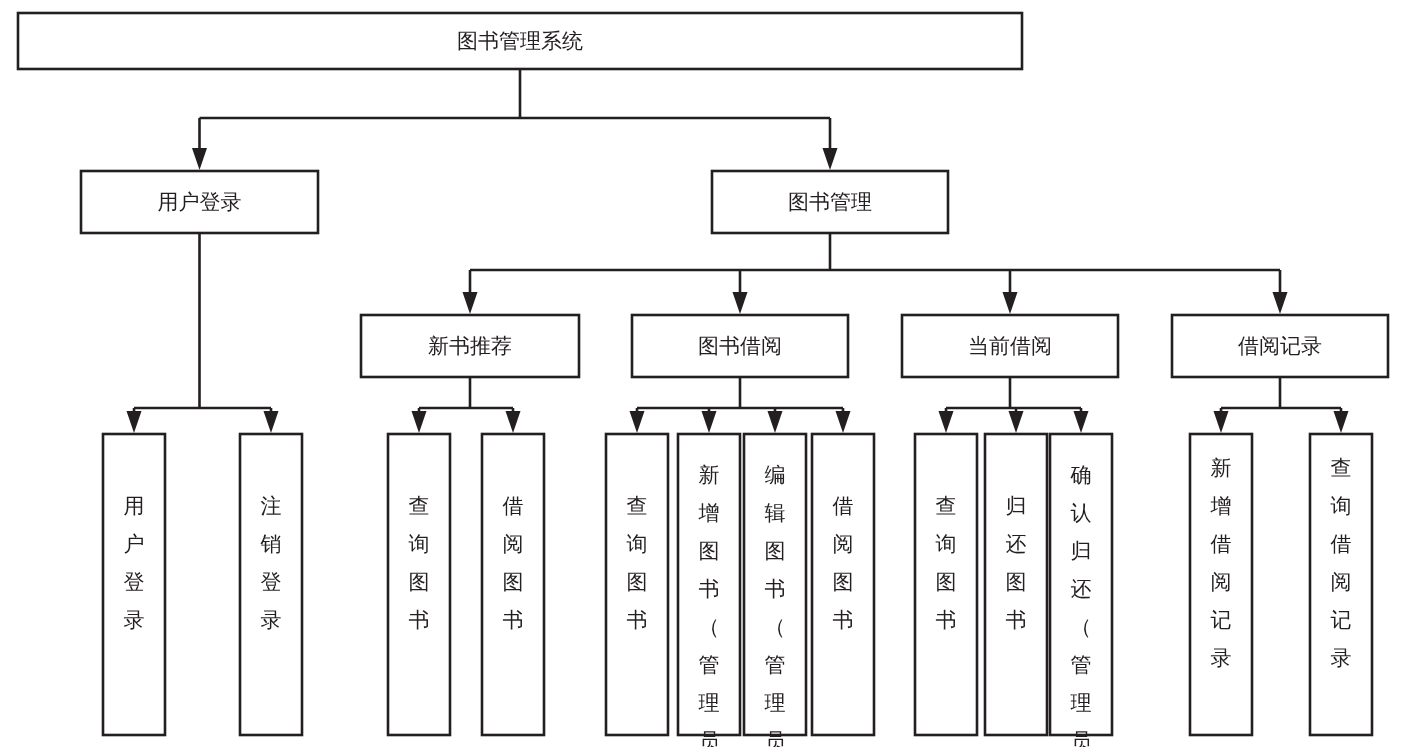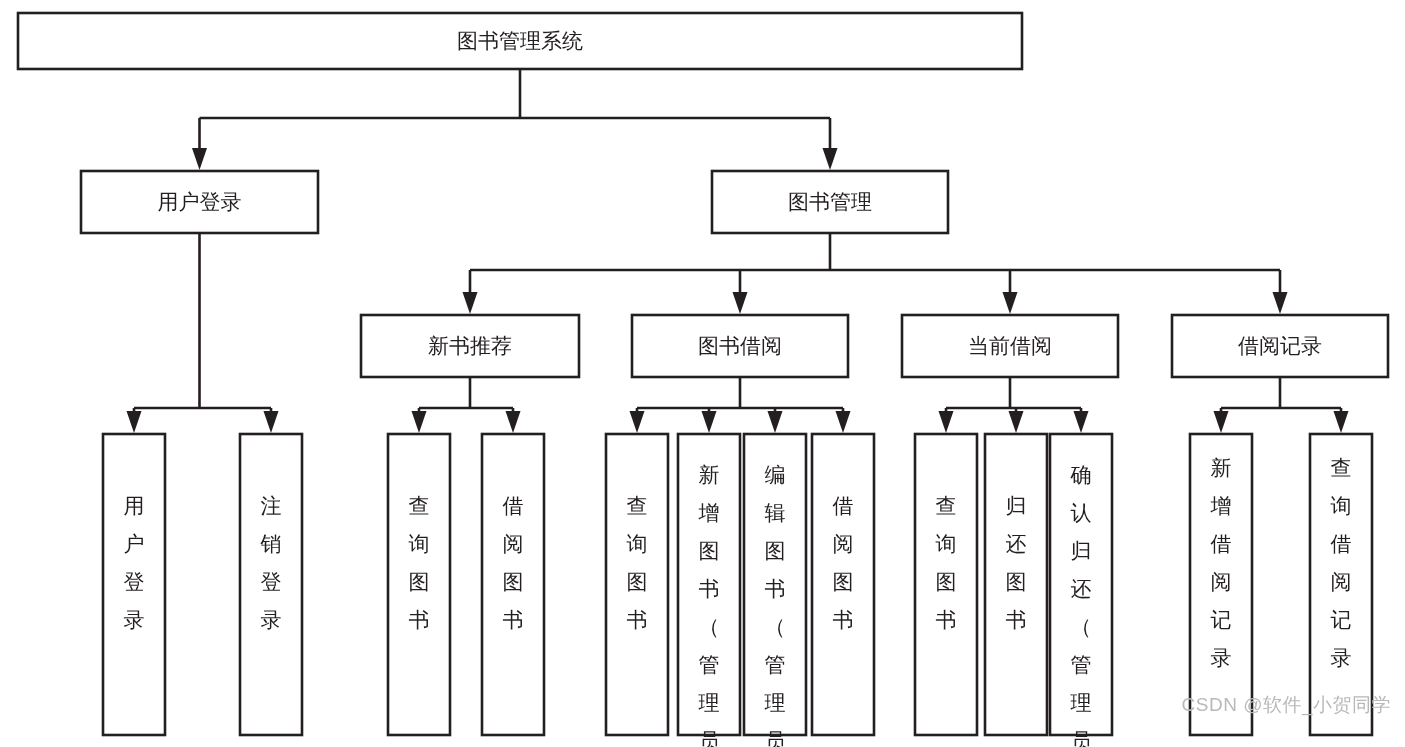--- a/index.html
+++ b/index.html
@@ -216,14 +216,13 @@
         <g>
           <rect x="1190" y="434" width="62" height="301" class="node-box"></rect>
           <text x="1221" y="0" class="node-label-v"><tspan x="1221" y="474.5">新</tspan><tspan x="1221" y="512.5">增</tspan><tspan x="1221" y="550.5">借</tspan><tspan x="1221" y="588.5">阅</tspan><tspan x="1221" y="626.5">记</tspan><tspan x="1221" y="664.5">录</tspan></text>
         </g>
         <g>
           <rect x="1310" y="434" width="62" height="301" class="node-box"></rect>
           <text x="1341" y="0" class="node-label-v"><tspan x="1341" y="474.5">查</tspan><tspan x="1341" y="512.5">询</tspan><tspan x="1341" y="550.5">借</tspan><tspan x="1341" y="588.5">阅</tspan><tspan x="1341" y="626.5">记</tspan><tspan x="1341" y="664.5">录</tspan></text>
         </g>
       </g>
   </svg>
-  <div class="watermark">CSDN @软件_小贺同学</div>
 </div>
 
 </body></html>

